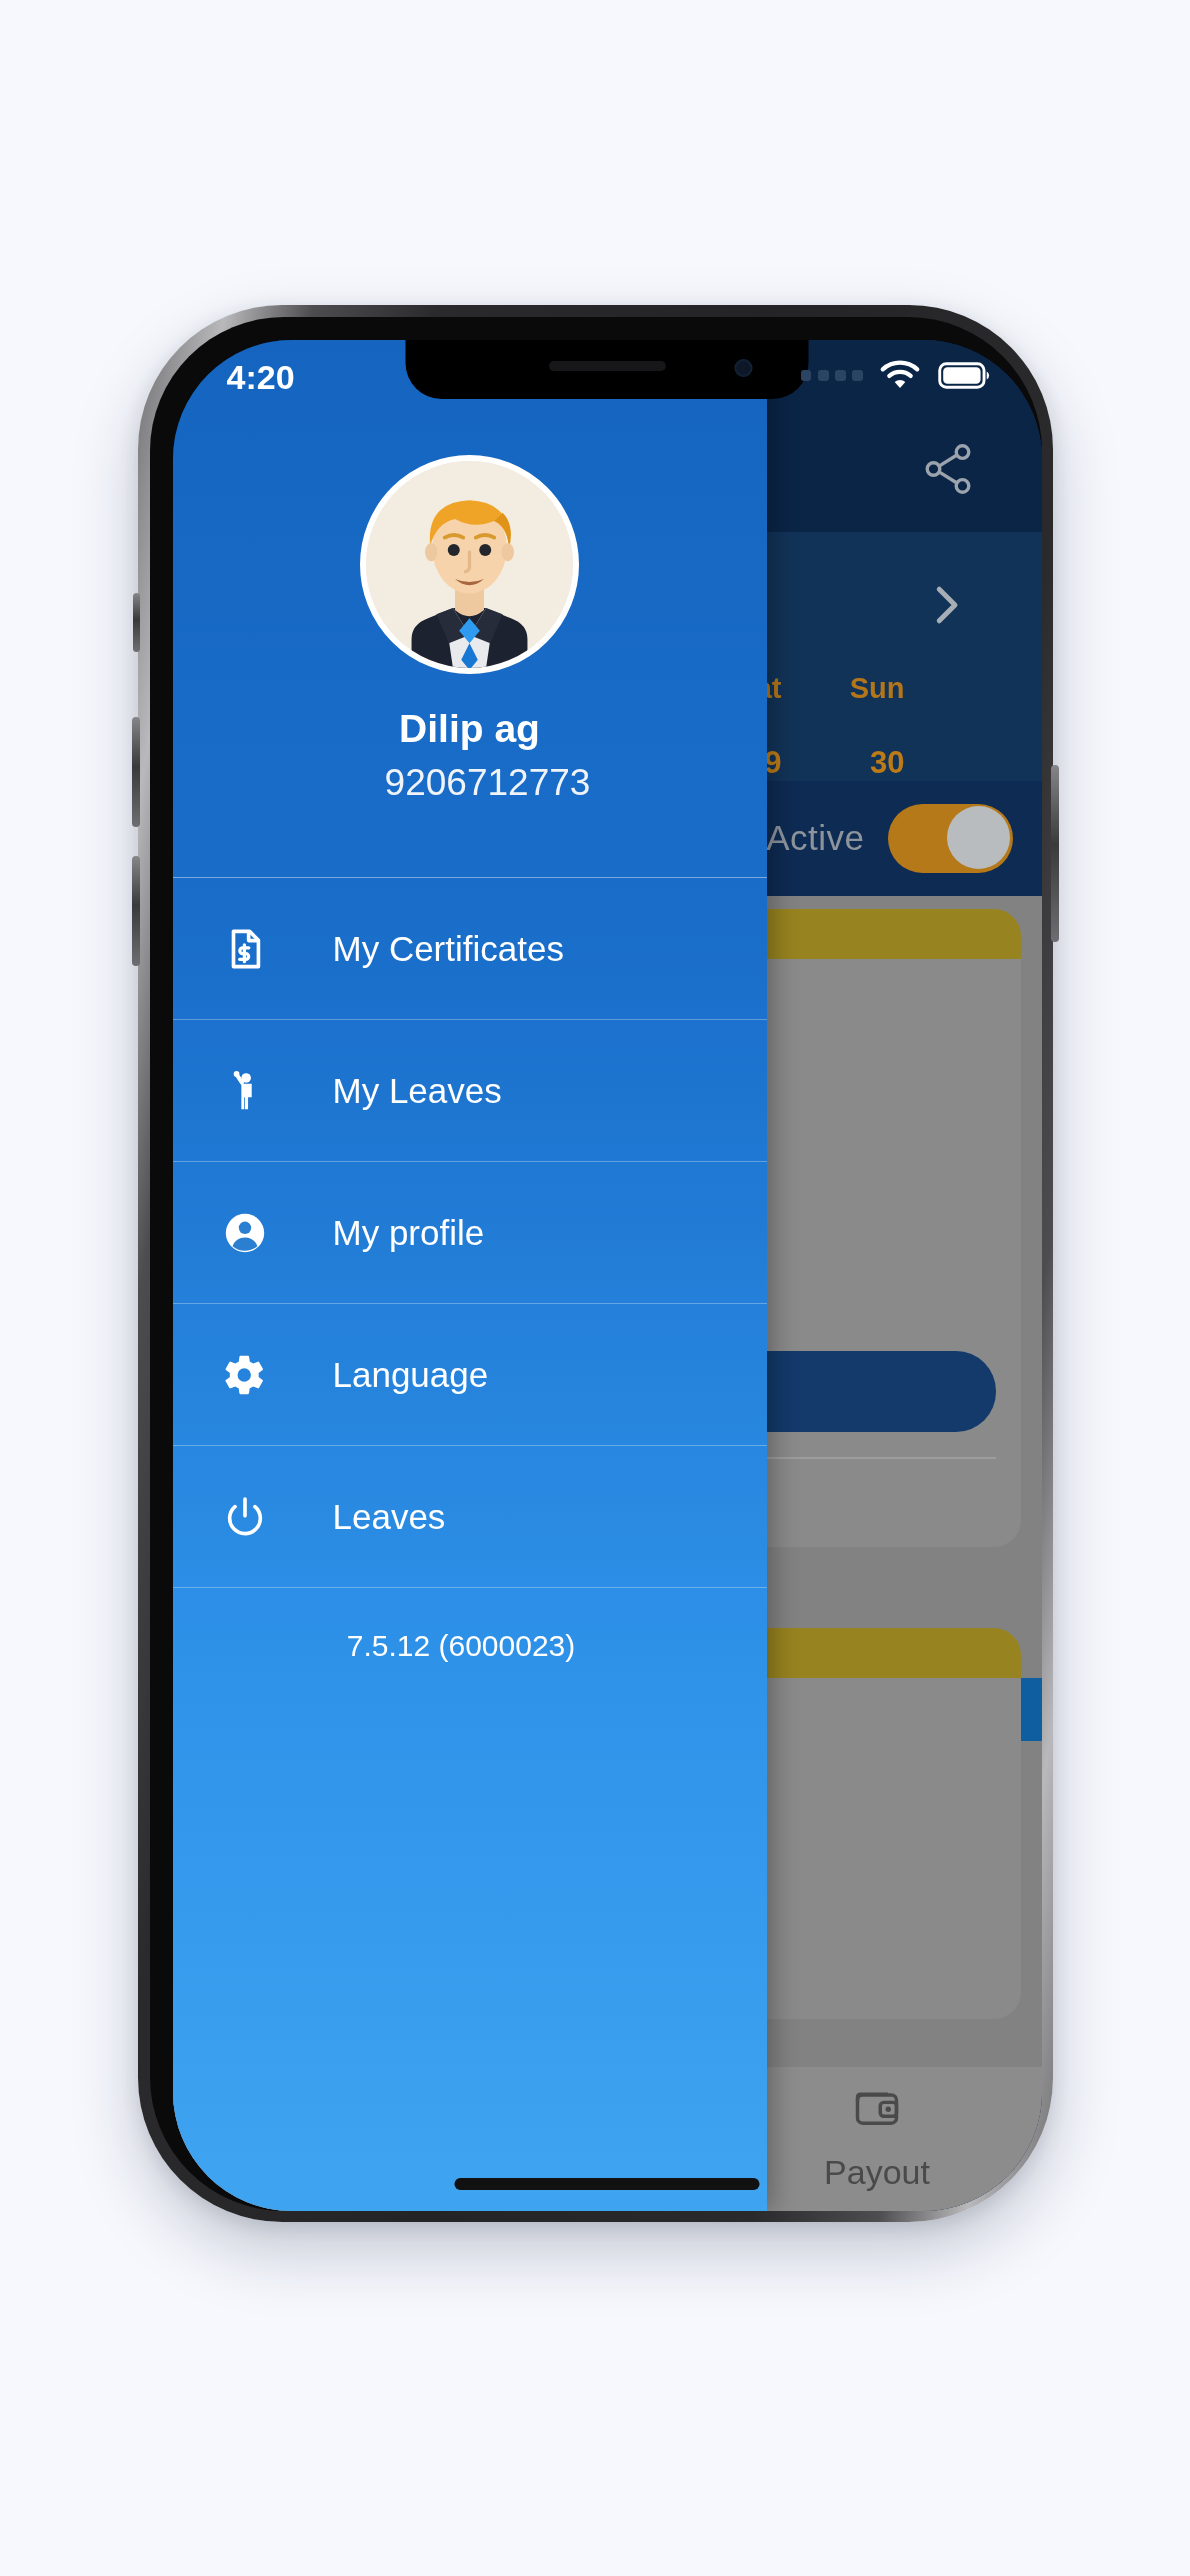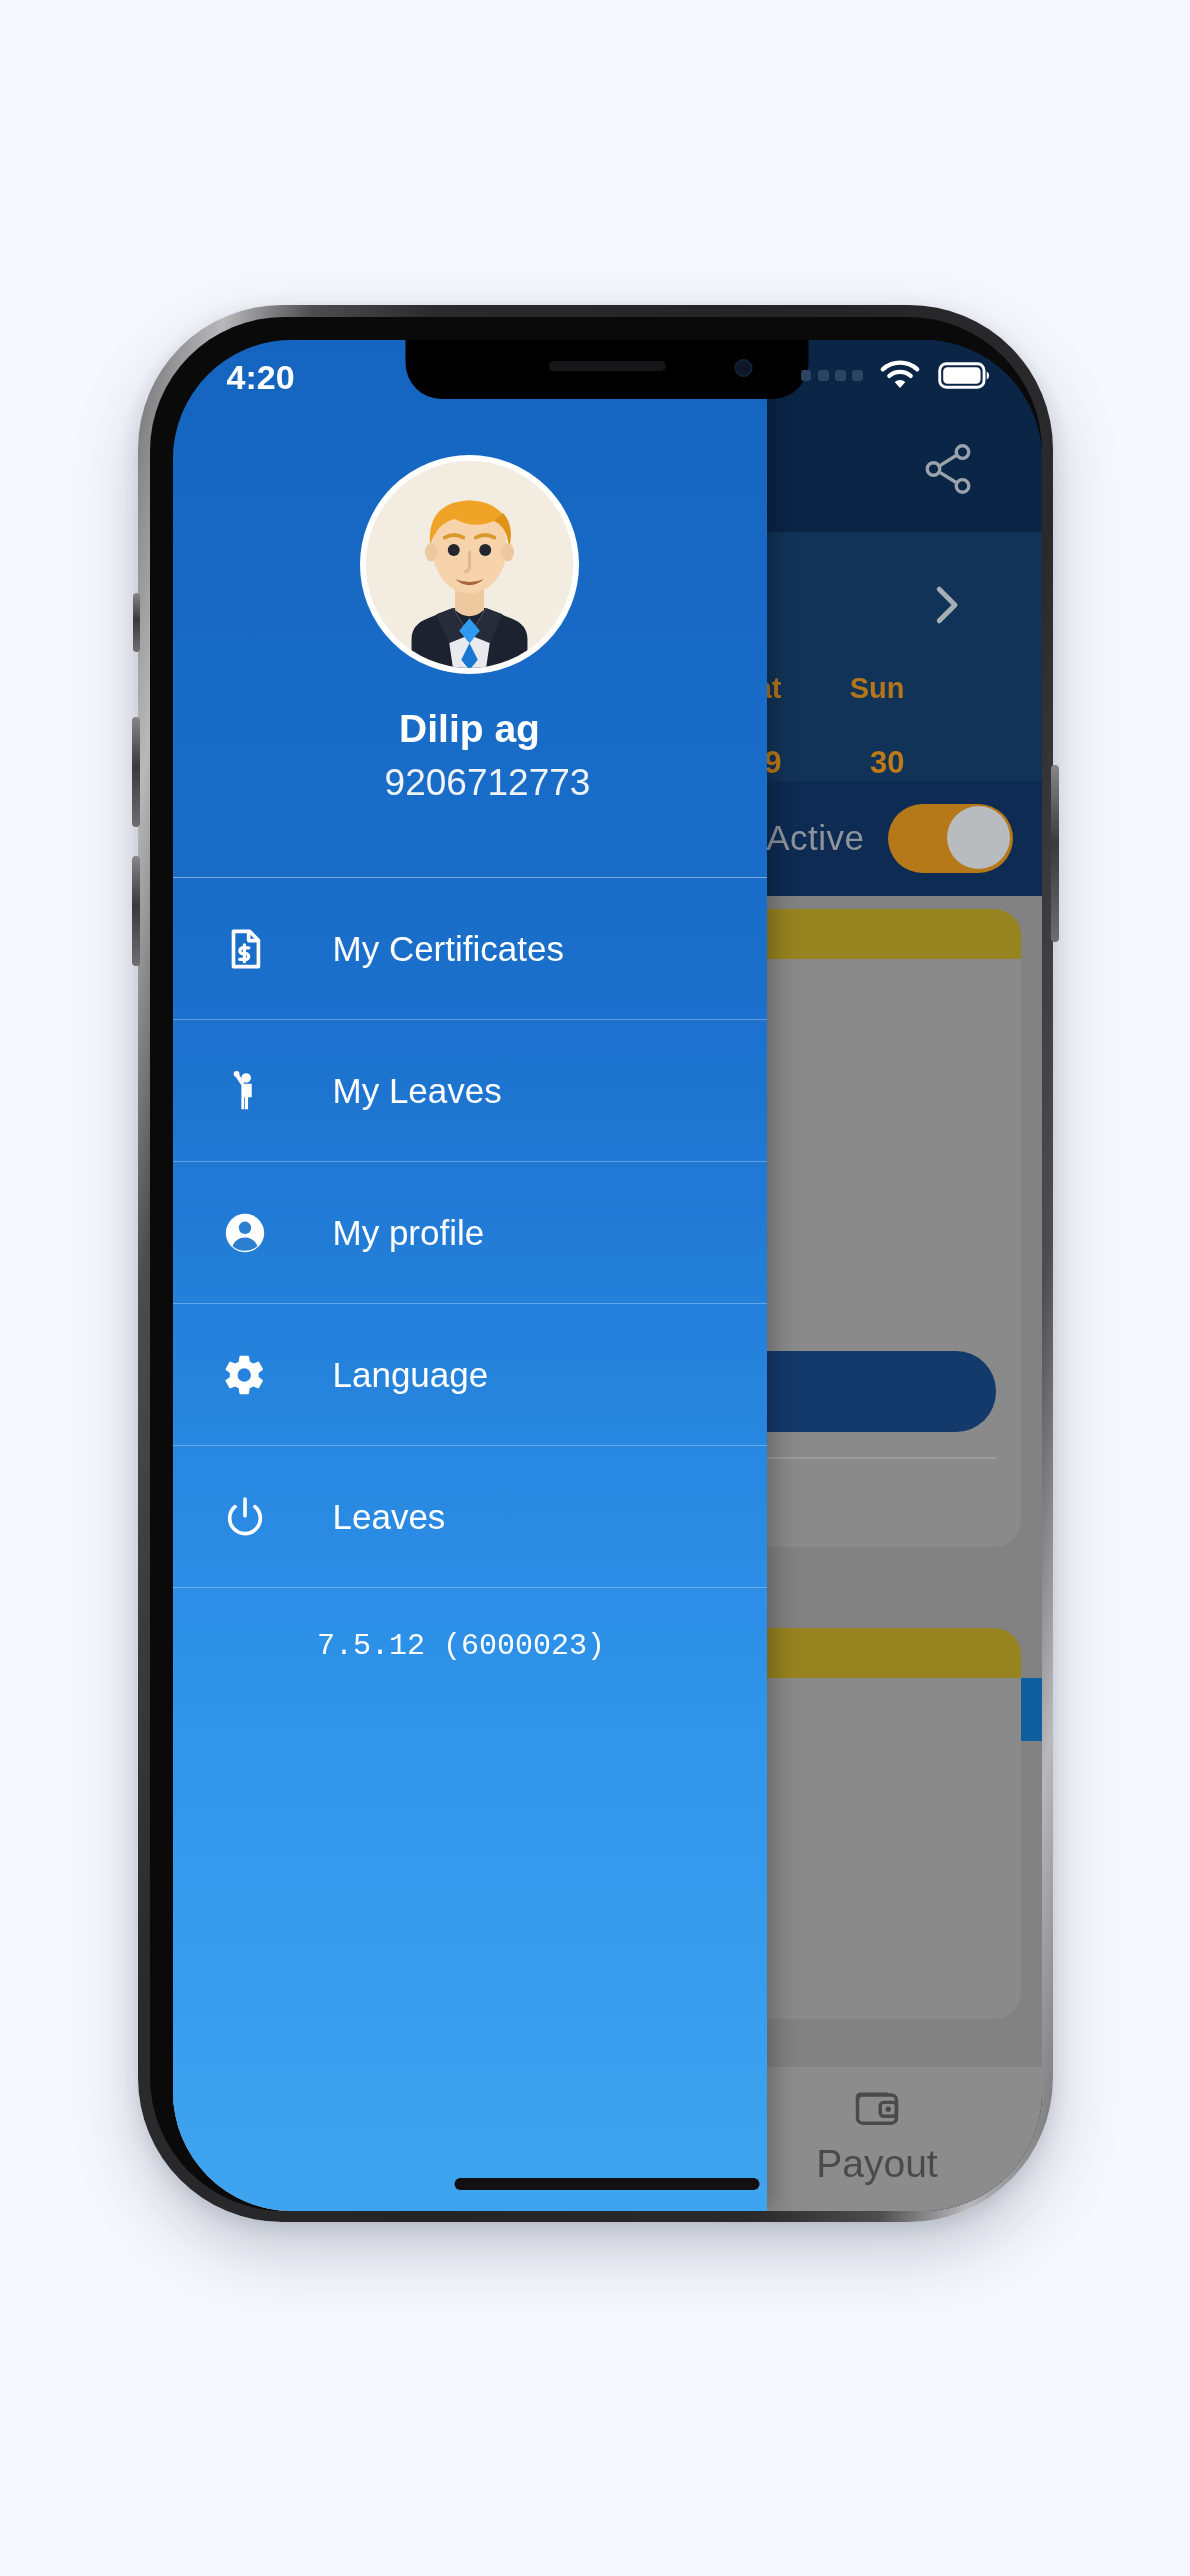--- a/index.html
+++ b/index.html
@@ -97,21 +97,21 @@
     position:absolute; left:0; width:100%; height:63px; background:#0f5fa0;
   }
 
   #bottom-nav{
     position:absolute; left:0; bottom:0; width:100%; height:144px;
     background:#8c8c8c;
     display:flex; align-items:flex-start; justify-content:flex-end;
     padding:15.3px 88px 0 0;
   }
   .nav-item{ display:flex; flex-direction:column; align-items:center; width:153px;}
-  .nav-label{ font-size:39px; color:#4a4a4a; margin-top:8px;}
+  .nav-label{ font-size:34px; color:#4a4a4a; margin-top:19px;}
 
   
   #notch{
     position:absolute; left:50%; transform:translateX(-50%); top:0;
     width:403px; height:59px; background:#000;
     border-bottom-left-radius:36px; border-bottom-right-radius:36px;
     z-index:40;
   }
   #notch-speaker{
     position:absolute; left:50%; transform:translateX(-50%); top:21px;
@@ -159,21 +159,20 @@
     gap:16px;
   }
   .menu-icon{
     width:144px; display:flex; align-items:center; justify-content:center;
     flex:none;
   }
   .menu-label{ font-size:35px; color:#fff; }
   #version-row{
     height:115px; display:flex; align-items:center; justify-content:center;
     padding-right:17px;
-    font-family:Liberation Mono, monospace;
   }
   #version-text{ font-size:30px; color:#fff; }
 
   #home-indicator{
     position:absolute; left:50%; transform:translateX(-50%); bottom:21px;
     width:305px; height:11.5px; border-radius:5.8px; background:#111;
     z-index:50;
   }
 </style>
 </head>

